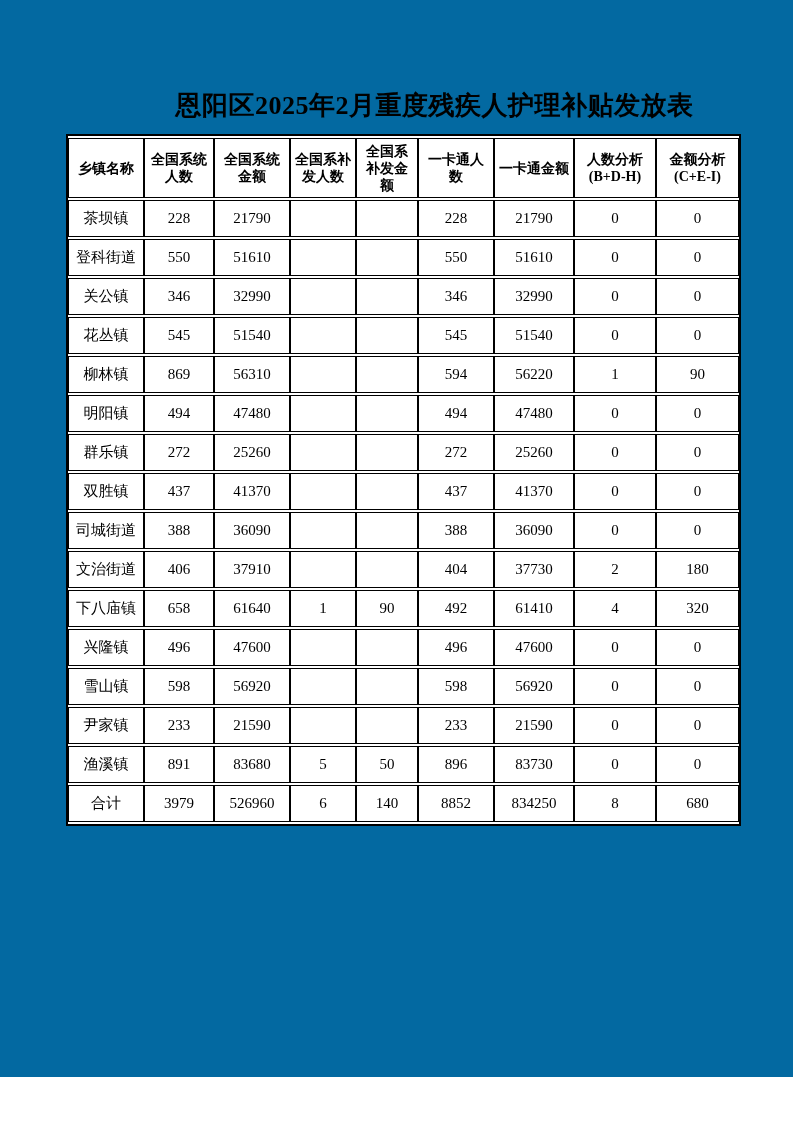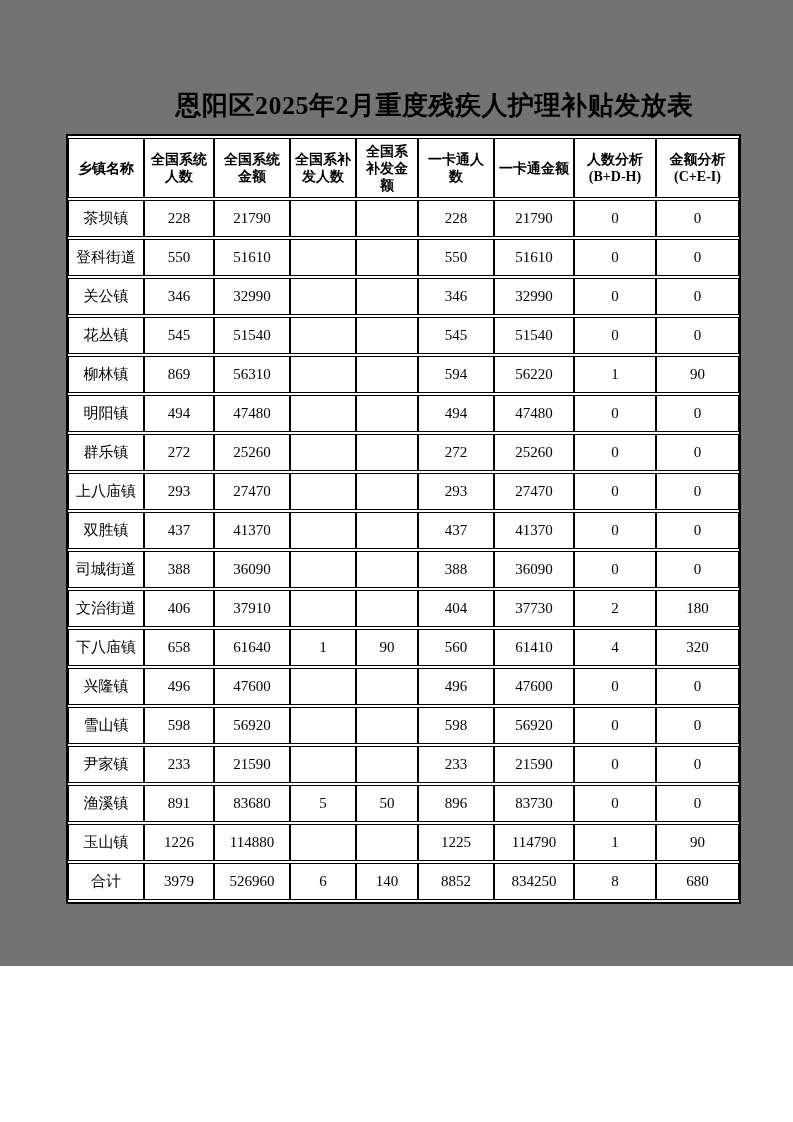--- a/index.html
+++ b/index.html
@@ -13,22 +13,22 @@
     position: relative;
     font-family: "Liberation Serif", "DejaVu Serif", serif;
     color: #000000;
     overflow: hidden;
   }
   .page {
     position: absolute;
     left: 0;
     top: 0;
     width: 793px;
-    height: 966px;
-    background: #737373;
+    height: 1077px;
+    background: #0369a1;
   }
   .doc-title {
     margin: 0;
     padding-top: 90px;
     width: 737px;              
     padding-left: 66px;
     box-sizing: content-box;
     text-align: center;
     font-size: 26px;
     line-height: 32px;
@@ -188,31 +188,20 @@
           <td>272</td>
           <td>25260</td>
           <td></td>
           <td></td>
           <td>272</td>
           <td>25260</td>
           <td>0</td>
           <td>0</td>
         </tr>
         <tr>
-          <td>上八庙镇</td>
-          <td>293</td>
-          <td>27470</td>
-          <td></td>
-          <td></td>
-          <td>293</td>
-          <td>27470</td>
-          <td>0</td>
-          <td>0</td>
-        </tr>
-        <tr>
           <td>双胜镇</td>
           <td>437</td>
           <td>41370</td>
           <td></td>
           <td></td>
           <td>437</td>
           <td>41370</td>
           <td>0</td>
           <td>0</td>
         </tr>
@@ -237,21 +226,21 @@
           <td>37730</td>
           <td>2</td>
           <td>180</td>
         </tr>
         <tr>
           <td>下八庙镇</td>
           <td>658</td>
           <td>61640</td>
           <td>1</td>
           <td>90</td>
-          <td>560</td>
+          <td>492</td>
           <td>61410</td>
           <td>4</td>
           <td>320</td>
         </tr>
         <tr>
           <td>兴隆镇</td>
           <td>496</td>
           <td>47600</td>
           <td></td>
           <td></td>
@@ -285,31 +274,20 @@
         <tr>
           <td>渔溪镇</td>
           <td>891</td>
           <td>83680</td>
           <td>5</td>
           <td>50</td>
           <td>896</td>
           <td>83730</td>
           <td>0</td>
           <td>0</td>
-        </tr>
-        <tr>
-          <td>玉山镇</td>
-          <td>1226</td>
-          <td>114880</td>
-          <td></td>
-          <td></td>
-          <td>1225</td>
-          <td>114790</td>
-          <td>1</td>
-          <td>90</td>
         </tr>
         <tr>
           <td>合计</td>
           <td>3979</td>
           <td>526960</td>
           <td>6</td>
           <td>140</td>
           <td>8852</td>
           <td>834250</td>
           <td>8</td>

